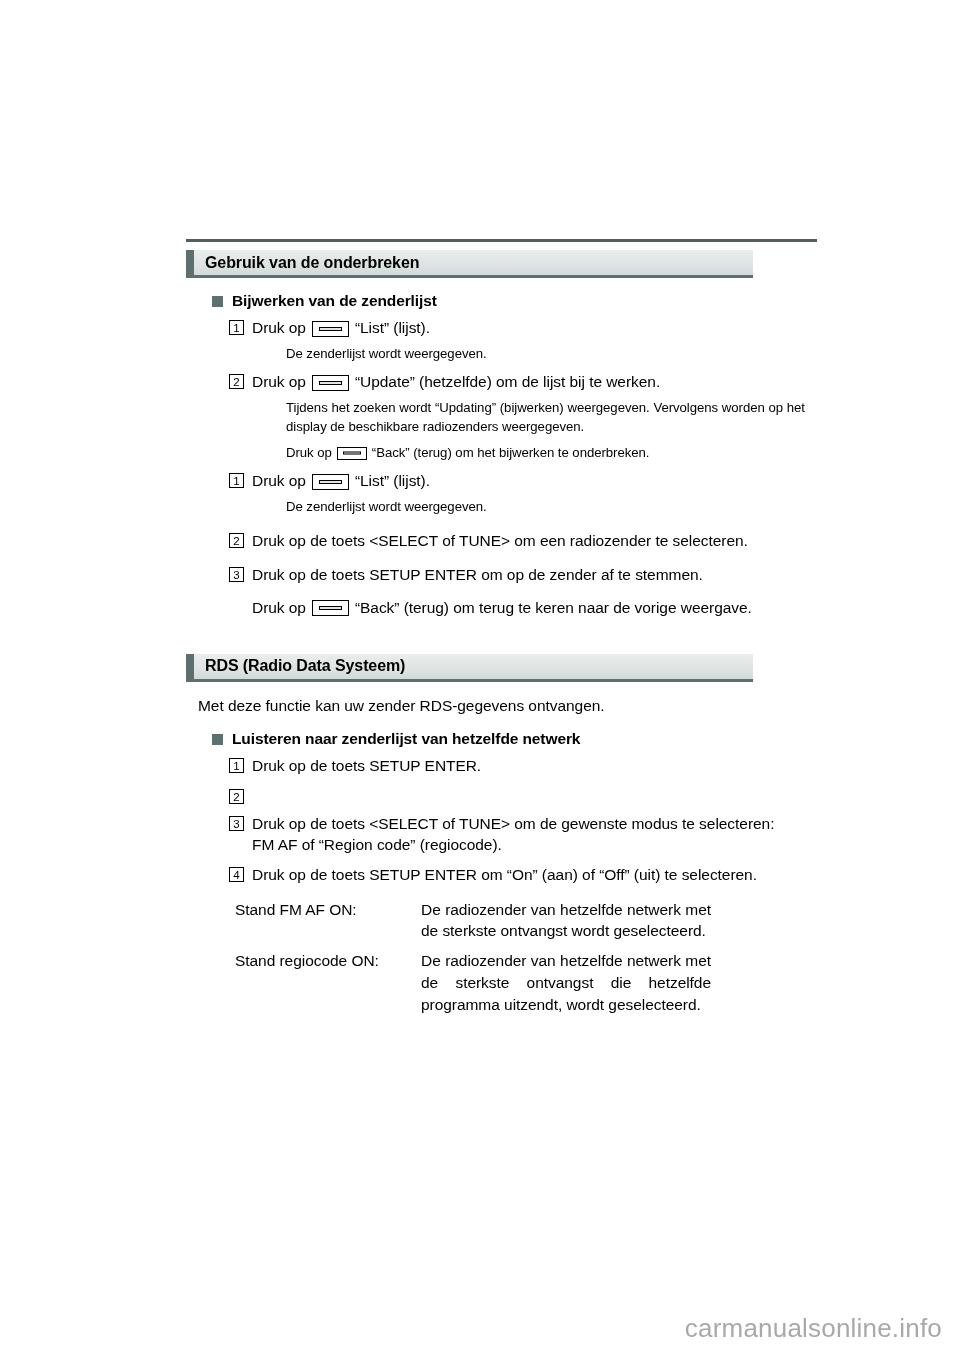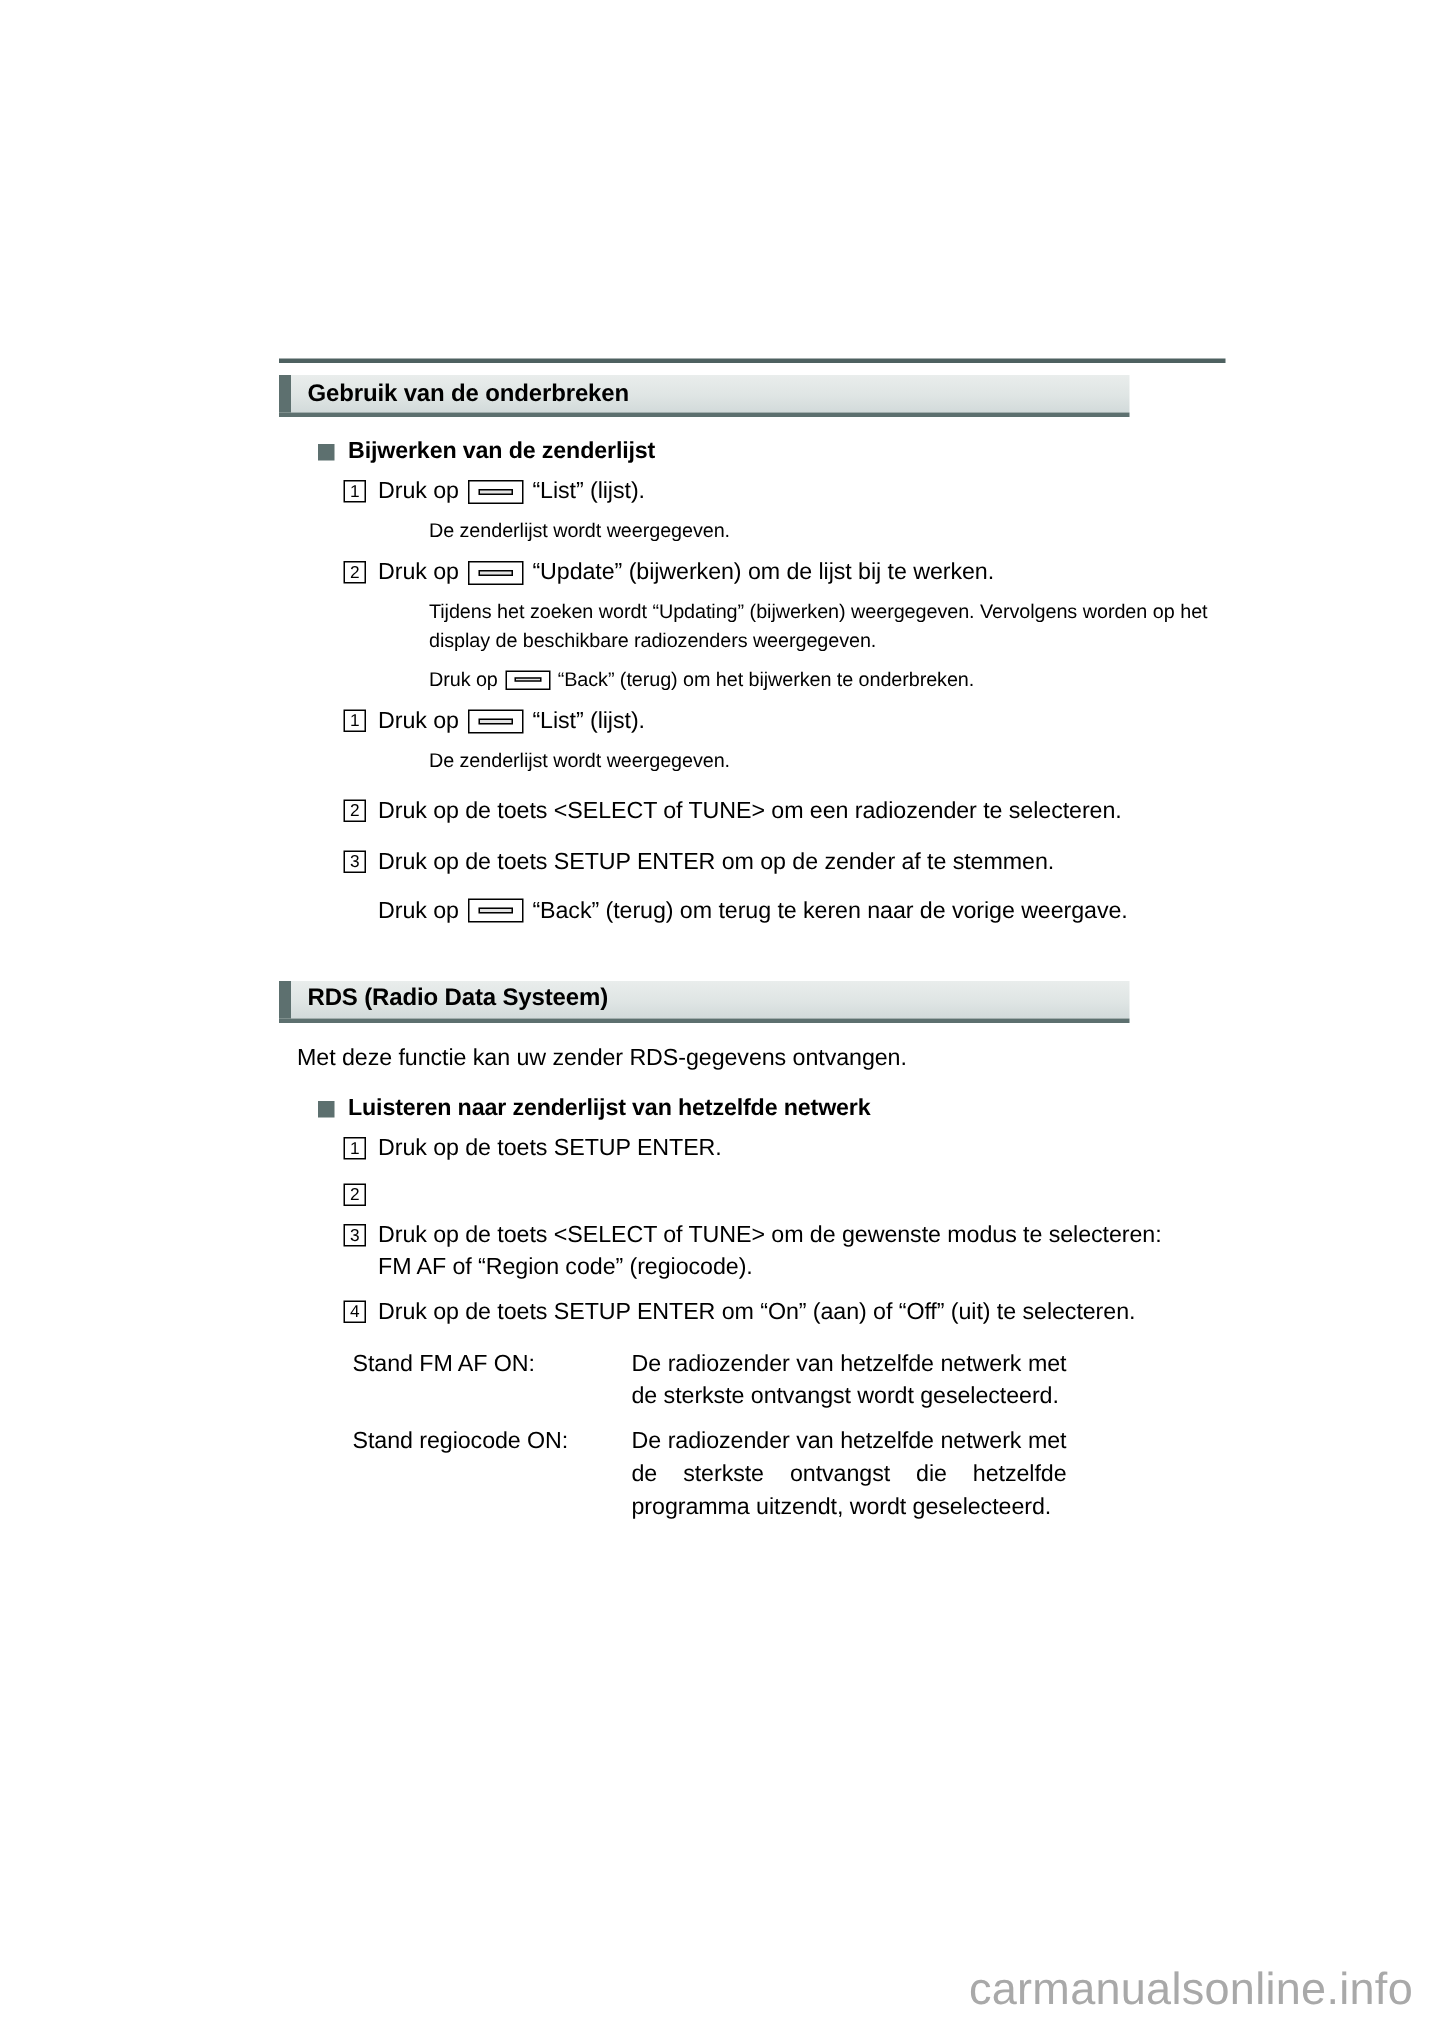--- a/index.html
+++ b/index.html
@@ -207,21 +207,21 @@
     line-height: 1.4;
     text-align: justify;
     letter-spacing: -0.05px;
   }
 
   
   .watermark {
     position: absolute;
     right: 18px;
     bottom: 14px;
-    font-size: 30px;
+    font-size: 26px;
     color: #a9a9a9;
     letter-spacing: 0.2px;
     font-family: "Liberation Sans", sans-serif;
   }
 </style>
 </head>
 <body>
 
 <div class="page-header">
   <span class="page-number">324</span>
@@ -242,21 +242,21 @@
 
   <div class="step">
     <span class="step-num">1</span>
     <span class="step-body nojustify"><span>Druk op</span><span class="key-icon"></span><span>“List” (lijst).</span></span>
   </div>
 
   <div class="note small" style="text-align:left;">De zenderlijst wordt weergegeven.</div>
 
   <div class="step">
     <span class="step-num">2</span>
-    <span class="step-body nojustify"><span>Druk op</span><span class="key-icon"></span><span>“Update” (bijwerken) om de lijst bij te werken.</span></span>
+    <span class="step-body nojustify"><span>Druk op</span><span class="key-icon"></span><span>“Update” (hetzelfde) om de lijst bij te werken.</span></span>
   </div>
 
   <div class="note small">Tijdens het zoeken wordt “Updating” (bijwerken) weergegeven. Vervolgens worden op het display de beschikbare radiozenders weergegeven.</div>
 
   <div class="note small" style="text-align:left;"><span>Druk op</span><span class="key-icon small"></span><span>“Back” (terug) om het bijwerken te onderbreken.</span></div>
 
 
   <div class="step">
     <span class="step-num">1</span>
     <span class="step-body nojustify"><span>Druk op</span><span class="key-icon"></span><span>“List” (lijst).</span></span>

